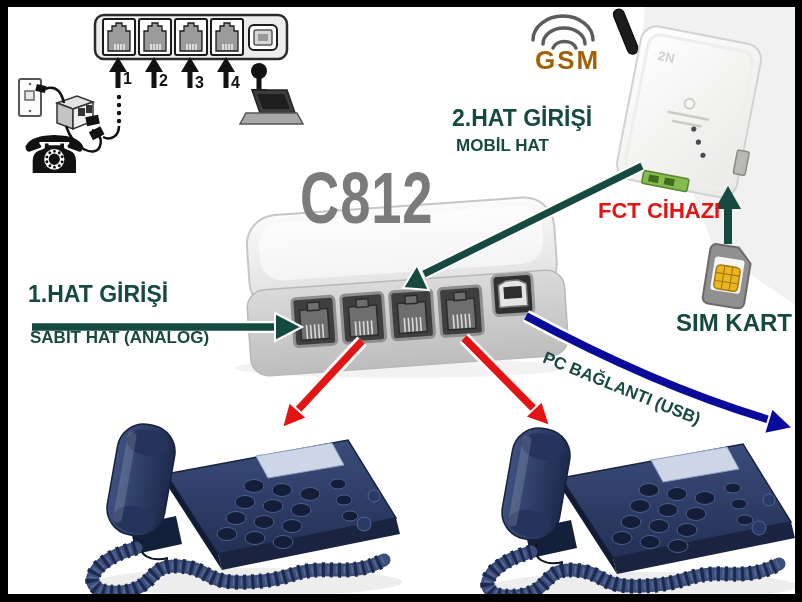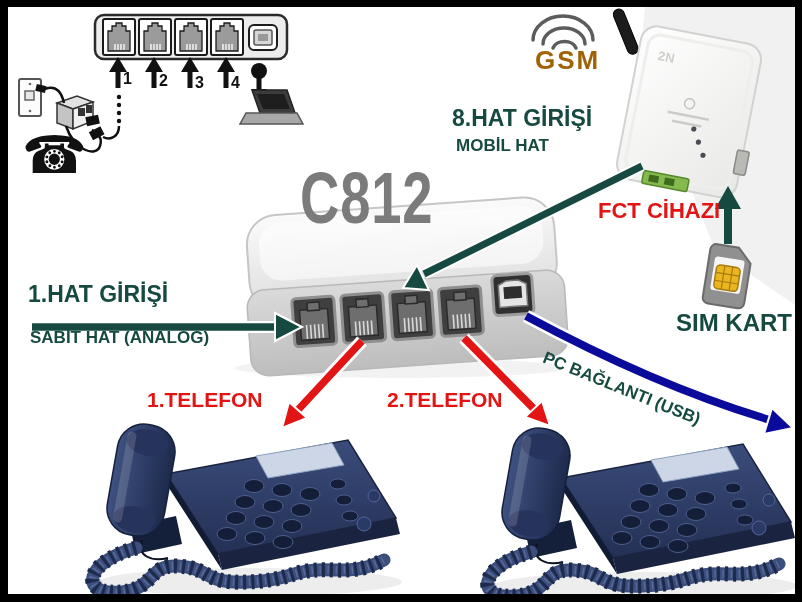--- a/index.html
+++ b/index.html
@@ -272,30 +272,28 @@
   </g>
 </svg>
 
 <div class="lbl num" style="left:123px;top:71px">1</div>
 <div class="lbl num" style="left:159px;top:73px">2</div>
 <div class="lbl num" style="left:195px;top:75px">3</div>
 <div class="lbl num" style="left:231px;top:75px">4</div>
 
 <div class="lbl gsm">GSM</div>
 
-<div class="lbl teal t-big" style="left:452px;top:106px">8.HAT GİRİŞİ</div>
+<div class="lbl teal t-big" style="left:452px;top:106px">2.HAT GİRİŞİ</div>
 <div class="lbl teal t-sub" style="left:456px;top:137px">MOBİL HAT</div>
 
 <div class="lbl model">C812</div>
 
 <div class="lbl teal" style="left:676px;top:310px;font-size:24px">SIM KART</div>
 <div class="lbl red" style="left:598px;top:199px;font-size:22px">FCT CİHAZI</div>
 
 <div class="lbl teal t-big" style="left:28px;top:282px">1.HAT GİRİŞİ</div>
 <div class="lbl teal t-sub" style="left:30px;top:329px">SABİT HAT (ANALOG)</div>
 
-<div class="lbl red" style="left:147px;top:389px;font-size:21px">1.TELEFON</div>
-<div class="lbl red" style="left:387px;top:389px;font-size:21px">2.TELEFON</div>
 
 <div class="lbl teal pcrot">PC BAĞLANTI (USB)</div>
 
 <div class="frame"></div>
 </div>
 
 </body></html>

